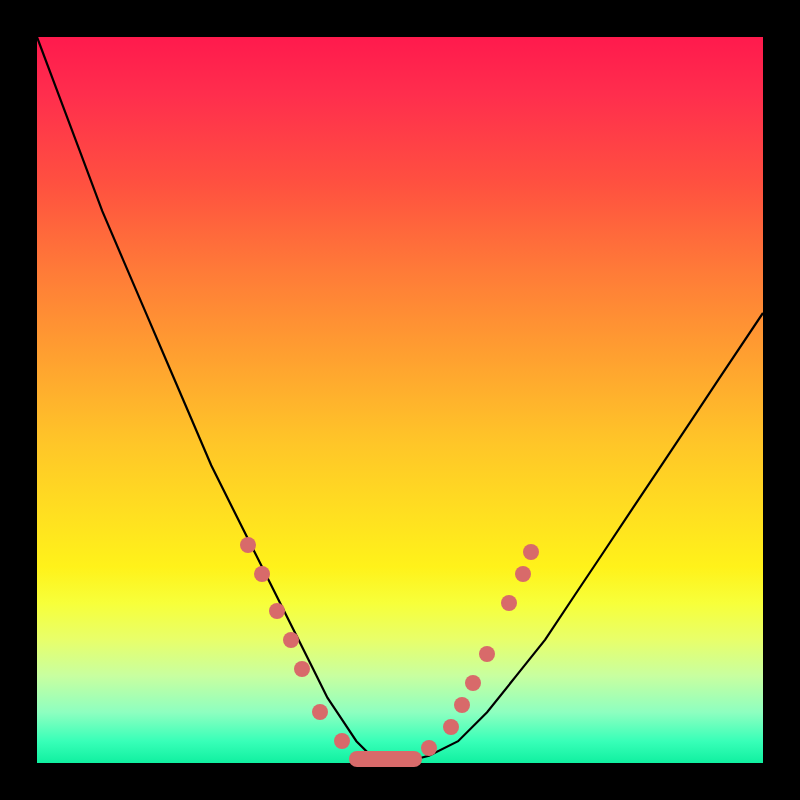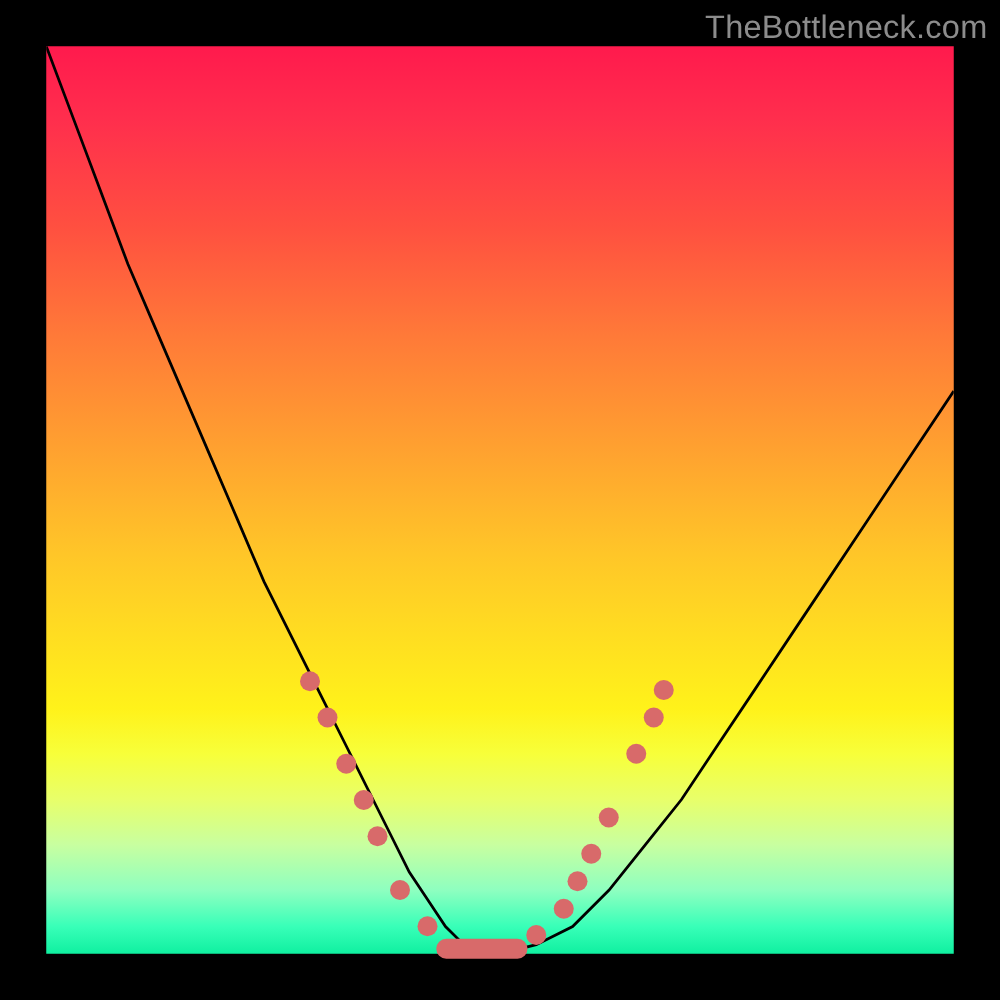--- a/index.html
+++ b/index.html
@@ -93,14 +93,13 @@
         <div class="dot" style="left: 413.82px; top: 689.7px;"></div>
         <div class="dot" style="left: 424.71px; top: 667.92px;"></div>
         <div class="dot" style="left: 435.6px; top: 646.14px;"></div>
         <div class="dot" style="left: 450.12px; top: 617.1px;"></div>
         <div class="dot" style="left: 471.9px; top: 566.28px;"></div>
         <div class="dot" style="left: 486.42px; top: 537.24px;"></div>
         <div class="dot" style="left: 493.68px; top: 515.46px;"></div>
         <div class="seg" style="left: 312.18px; top: 714.37px; width: 72.6px;"></div>
       </div>
   </div>
-  <div class="watermark">TheBottleneck.com</div>
 </div>
 
 </body></html>

